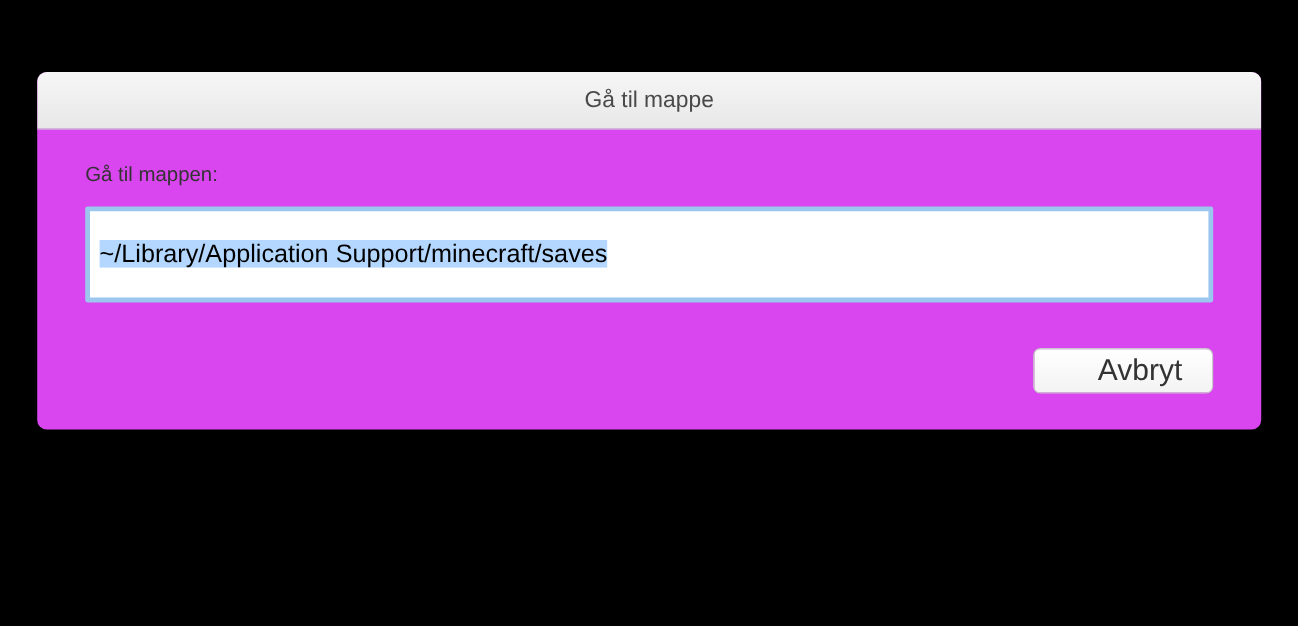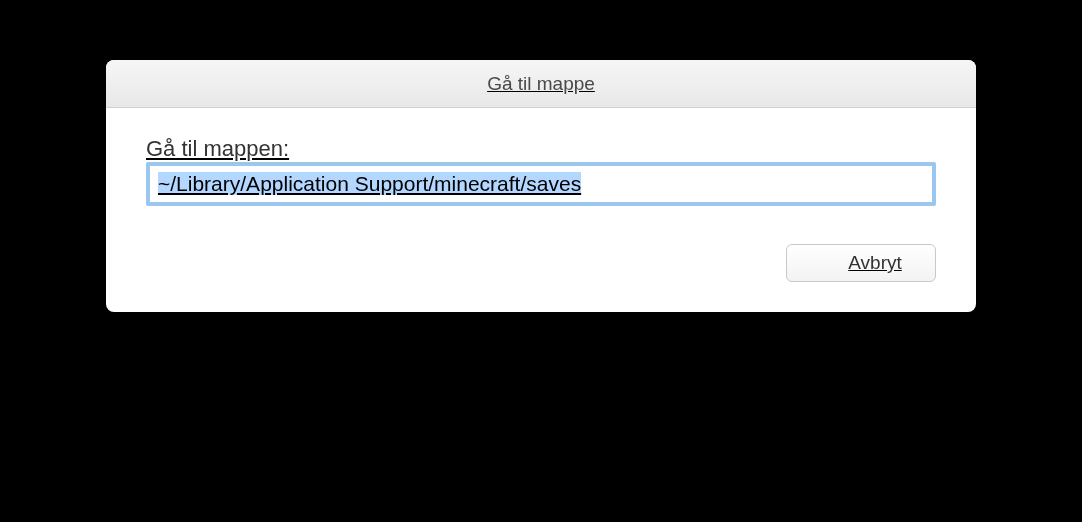--- a/index.html
+++ b/index.html
@@ -7,76 +7,76 @@
       width: 1082px;
       height: 522px;
       background: #000;
       font-family: -apple-system, "Helvetica Neue", Helvetica, Arial, sans-serif;
       display: flex;
       align-items: flex-start;
       justify-content: center;
       padding-top: 60px;
     }
     .dialog {
-      width: 870px;
-      background: #ffffff;
+      width: 1020px;
+      background: #d946ef;
       border-radius: 8px;
       box-shadow: 0 20px 60px rgba(0,0,0,0.5), 0 0 0 1px rgba(0,0,0,0.1);
       overflow: hidden;
-      text-decoration: underline;
     }
     .titlebar {
       height: 48px;
       display: flex;
       align-items: center;
       justify-content: center;
       border-bottom: 1px solid #d0d0d0;
       background: linear-gradient(#f6f6f6, #e8e8e8);
     }
     .titlebar-title {
       font-size: 19px;
       color: #4a4a4a;
       font-weight: 400;
     }
     .content {
       padding: 28px 40px 30px 40px;
     }
     .label {
-      font-size: 22px;
+      font-size: 17px;
       color: #333;
+      margin-bottom: 16px;
     }
     .input-wrap {
       position: relative;
       border: 4px solid #9bc6ee;
       border-radius: 2px;
       background: #fff;
       padding: 0;
       margin-bottom: 38px;
     }
     .input-text-display {
       position: relative;
       z-index: 1;
       font-size: 21px;
-      padding: 6px 8px;
+      padding: 24px 8px;
       color: #000;
       white-space: pre;
     }
     .input-text-display .sel {
       background: #b3d7ff;
     }
     .buttons {
       display: flex;
       justify-content: flex-end;
       gap: 18px;
     }
     .btn {
       min-width: 150px;
       height: 38px;
       border-radius: 6px;
-      font-size: 19px;
+      font-size: 25px;
       cursor: pointer;
       border: 1px solid #c8c8c8;
       background: linear-gradient(#ffffff, #f3f3f3);
       color: #333;
       font-family: inherit;
       padding-left: 28px;
     }
     .btn-primary {
       background: linear-gradient(#64aefc, #0a84ff);
       border: 1px solid #1a73e8;

